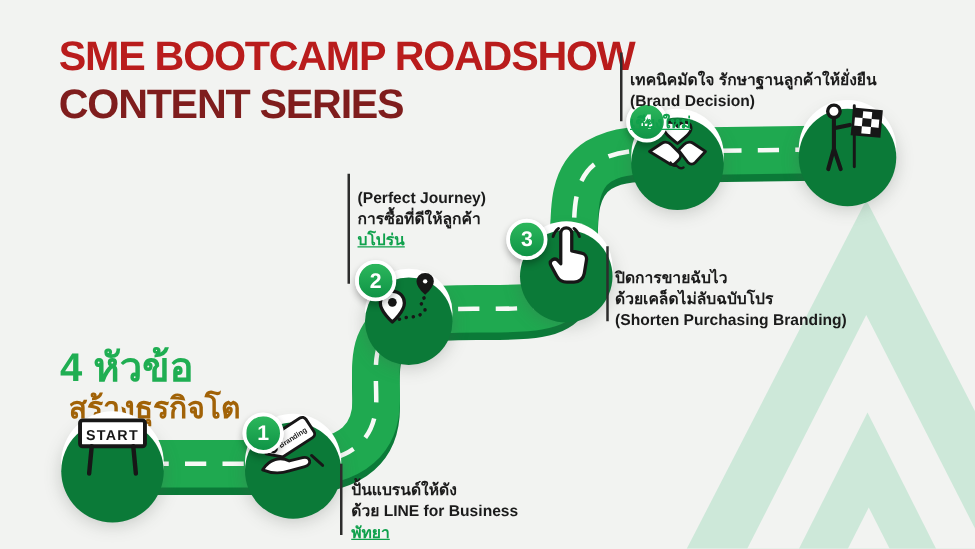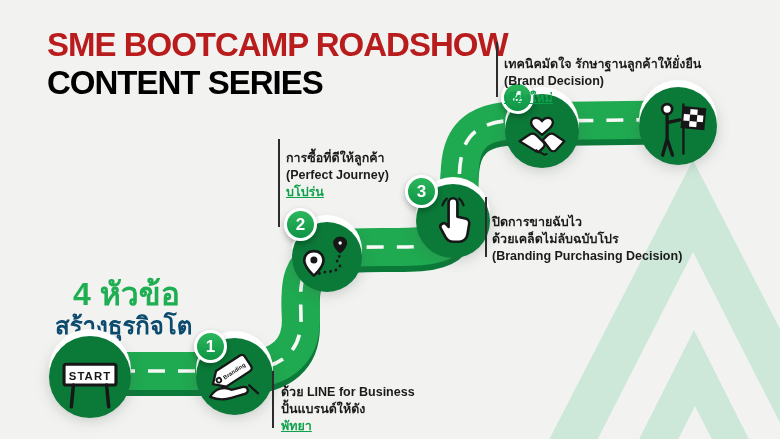--- a/index.html
+++ b/index.html
@@ -7,27 +7,27 @@
        font-family:"Liberation Sans","DejaVu Sans",sans-serif;}
   .stage{position:relative;width:780px;height:439px;background:#f2f3f1;overflow:hidden;}
   svg text{font-family:"Liberation Sans","DejaVu Sans",sans-serif;}
 
   .layer{position:absolute;left:0;top:0;}
 
   
   .title1{position:absolute;left:47px;top:26px;font-size:33px;font-weight:bold;
           letter-spacing:-1px;color:#b91c1c;white-space:nowrap;}
   .title2{position:absolute;left:47px;top:64px;font-size:33px;font-weight:bold;
-          letter-spacing:-1px;color:#000000;white-space:nowrap;}
-  .headline{position:absolute;left:73px;top:268px;font-size:32px;font-weight:bold;color:#1fae52;white-space:nowrap;}
-  .subheadline{position:absolute;left:55px;top:306px;font-size:24px;font-weight:bold;color:#0c4a6e;white-space:nowrap;}
+          letter-spacing:-1px;color:#7f1d1d;white-space:nowrap;}
+  .headline{position:absolute;left:48px;top:268px;font-size:32px;font-weight:bold;color:#1fae52;white-space:nowrap;}
+  .subheadline{position:absolute;left:55px;top:306px;font-size:24px;font-weight:bold;color:#a16207;white-space:nowrap;}
 
   
   .circle{position:absolute;border-radius:50%;background:radial-gradient(circle at 45% 38%,#ffffff 60%,#f2f2f0);
-          box-shadow:0 9px 14px rgba(80,85,80,.28);display:flex;align-items:flex-end;justify-content:center;z-index:4;}
+          box-shadow:0 9px 14px rgba(80,85,80,.28);display:flex;align-items:flex-start;justify-content:center;z-index:4;}
   .circle::before{content:"";position:absolute;left:0;top:7px;width:100%;height:100%;
                   border-radius:50%;background:#0b7a38;z-index:-1;}
   .c-start{left:49px;top:329px;width:82px;height:82px;}
   .c-1{left:196px;top:331px;width:77px;height:77px;}
   .c-2{left:292px;top:215px;width:70px;height:70px;}
   .c-3{left:416px;top:177px;width:74px;height:74px;}
   .c-4{left:505px;top:87px;width:74px;height:74px;}
   .c-finish{left:639px;top:80px;width:78px;height:78px;}
 
   
@@ -95,54 +95,54 @@
         <circle cx="15" cy="18.5" r="2.6" fill="#fff" stroke="#171717" stroke-width="2"></circle>
         <text x="35" y="21.5" text-anchor="middle" font-size="6.5" font-weight="bold" fill="#171717">Branding</text>
       </g>
       <path d="M8 50 c6 -10 16 -12 24 -8 l12 -3 c7 -1.6 9 6 2 8 l-14 4 c-8 2.5 -17 2 -24 -1 z" fill="#fff" stroke="#171717" stroke-width="2.6" stroke-linejoin="round"></path>
       <path d="M52 37 l10 9" stroke="#171717" stroke-width="2.6" stroke-linecap="round"></path>
     </svg>
   </div>
   <div class="badge b-1">1</div>
   <div class="connector k-1"></div>
   <div class="stoptext t-1">
+    <span>ปั้นแบรนด์ให้ดัง</span>
     <span>ด้วย LINE for Business</span>
-    <span>ปั้นแบรนด์ให้ดัง</span>
     <span class="loc">พัทยา</span>
   </div>
 
   <div class="circle c-2">
     <svg width="56" height="52" viewBox="0 0 64 58">
       <path d="M17 20 c-7 0 -11 5 -11 10.5 c0 8 11 17.5 11 17.5 c0 0 11 -9.5 11 -17.5 C28 25 24 20 17 20 z" fill="#fff" stroke="#171717" stroke-width="3" stroke-linejoin="round"></path>
       <circle cx="17" cy="30" r="4" fill="#171717"></circle>
       <path d="M47 4 c-4.5 0 -7.2 3.2 -7.2 6.6 c0 5 7.2 11.4 7.2 11.4 c0 0 7.2 -6.4 7.2 -11.4 C54.2 7.2 51.5 4 47 4 z" fill="#171717" stroke="#171717" stroke-width="1.5"></path>
       <circle cx="47" cy="10.8" r="2" fill="#fff"></circle>
       <path d="M46 26 c-9 6 7 9 -2 14.5 c-9 5.5 -17 0.5 -25 8" fill="none" stroke="#171717" stroke-width="3.2" stroke-dasharray="0.1 6.4" stroke-linecap="round"></path>
     </svg>
   </div>
   <div class="badge b-2">2</div>
   <div class="connector k-2"></div>
   <div class="stoptext t-2">
+    <span>(Perfect Journey)</span>
     <span>การซื้อที่ดีให้ลูกค้า</span>
-    <span>(Perfect Journey)</span>
     <span class="loc">บโปร่น</span>
   </div>
 
   <div class="circle c-3">
     <svg width="50" height="58" viewBox="0 0 56 66">
       <path d="M23 30 v-19 a5 5 0 0 1 10 0 v16 l9 2 a5.5 5.5 0 0 1 4.4 6.3 l-2 12.2 a9.5 9.5 0 0 1 -9.4 8 h-6.4 a10.5 10.5 0 0 1 -9.3 -5.6 l-5.2 -9.7 c-2.3 -4.3 3.4 -7.8 6.6 -4.2 l2.3 2.6 z" fill="#fff" stroke="#171717" stroke-width="3" stroke-linejoin="round"></path>
       <path d="M16 14 a14 14 0 0 1 5 -7.5 M40 14 a14 14 0 0 0 -5 -7.5" fill="none" stroke="#171717" stroke-width="2.6" stroke-linecap="round"></path>
     </svg>
   </div>
   <div class="badge b-3">3</div>
   <div class="connector k-3"></div>
   <div class="stoptext t-3">
     <span>ปิดการขายฉับไว</span>
     <span>ด้วยเคล็ดไม่ลับฉบับโปร</span>
-    <span>(Branding Purchasing Decision)</span>
+    <span>(Shorten Purchasing Branding)</span>
   </div>
 
   <div class="circle c-4">
     <svg width="64" height="54" viewBox="0 0 80 66">
       <path d="M40 34 C 31 27 25.5 22.5 26.5 17.5 C 27.5 12 36 11 40 17 C 44 11 52.5 12 53.5 17.5 C 54.5 22.5 49 27 40 34 Z" fill="#fff" stroke="#171717" stroke-width="2.8" stroke-linejoin="round"></path>
       <path d="M12 42 l12 -8 c3 -2 7 -1.5 9.5 1 l8 8 c2 2 2 5 0 7 l-3.5 3.5 c-2 2 -5.2 2 -7.2 0 L12 42 z" fill="#fff" stroke="#171717" stroke-width="2.8" stroke-linejoin="round"></path>
       <path d="M68 42 l-12 -8 c-3 -2 -7 -1.5 -9.5 1 l-5.5 5.5 9.5 12.5 c2 2 5.2 2 7.2 0 L68 42 z" fill="#fff" stroke="#171717" stroke-width="2.8" stroke-linejoin="round"></path>
       <path d="M33 53 q2 4 6 3 M40 57 q3 3 6 1" fill="none" stroke="#171717" stroke-width="2.4" stroke-linecap="round"></path>
     </svg>
   </div>

